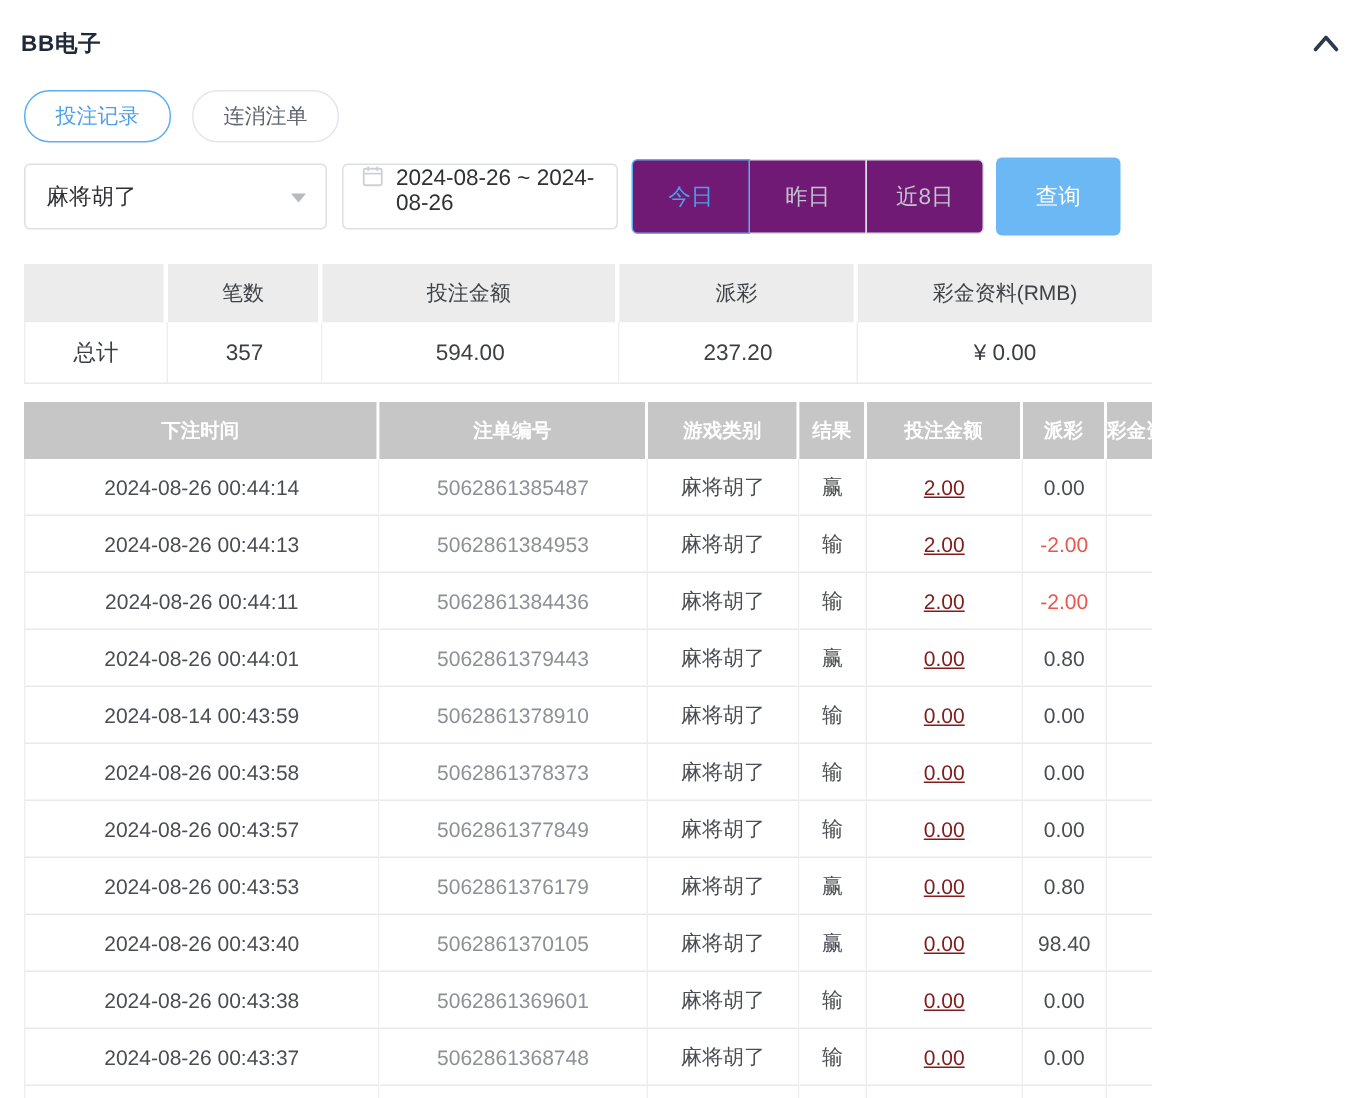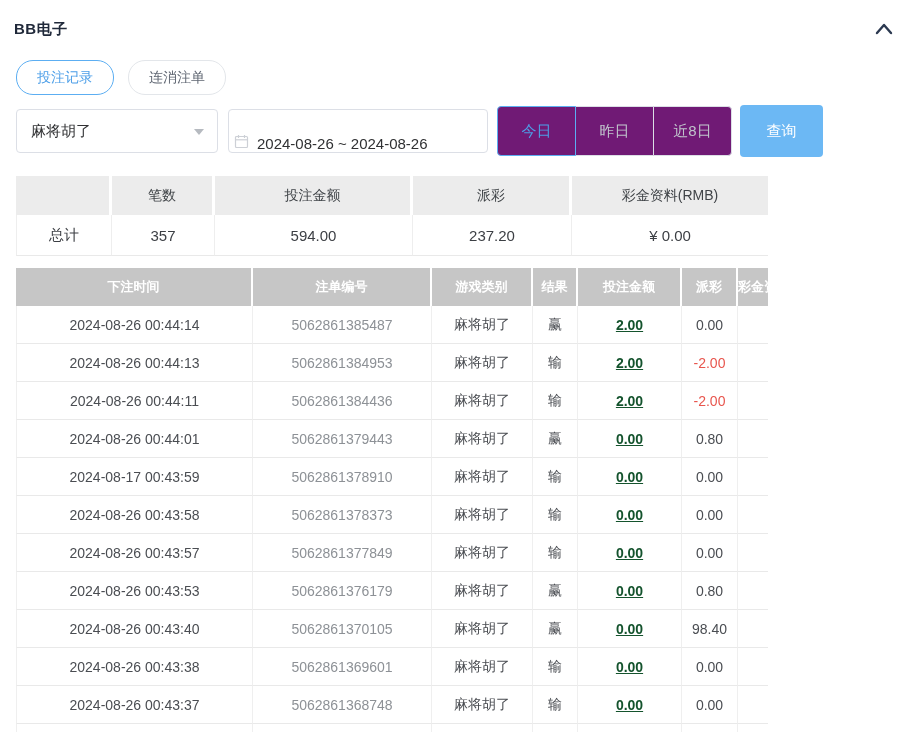--- a/index.html
+++ b/index.html
@@ -62,25 +62,25 @@
     cursor: pointer; background: #fff;
   }
   .select-caret {
     position: absolute; right: 13px; top: 19px;
     width: 0; height: 0;
     border-left: 5px solid transparent;
     border-right: 5px solid transparent;
     border-top: 6px solid #b6bac0;
   }
   .date-box {
-    width: 260px; height: 44px;
+    width: 184px; height: 44px;
     margin-left: 10px;
     border: 1px solid #dcdfe6; border-radius: 4px;
-    display: flex; align-items: flex-end; gap: 8px;
-    padding: 0 5px;
+    display: flex; align-items: flex-start; gap: 8px;
+    padding: 0 12px;
     font-size: 15px; color: #303133;
     cursor: pointer; background: #fff;
   }
   .btn-group { display: flex; margin-left: 9px; }
   .btn-group button {
     width: 79px; height: 50px;
     background: #701a75;
     border: 1px solid #dcdfe6;
     color: #c0c4cc;
     font-size: 15px;
@@ -142,23 +142,22 @@
     font-size: 14px;
     color: #4a4d52;
     background: #fff;
     border-bottom: 1px solid #e9e9e9;
     border-right: 1px solid #efefef;
   }
   .records-table td:first-child { border-left: 1px solid #efefef; }
   .records-table td:last-child { border-right: none; }
   .records-table td[data-field="order_id"] { color: #8d9196; }
   .records-table td a {
-    color: #14532d;
+    color: #7f1d1d;
     text-decoration: underline;
-    font-weight: bold;
   }
   .records-table td.neg { color: #e8564e; }
 </style>
 </head>
 <body>
 
 <div class="page">
 
   <div class="panel-header">
     <div class="page-title">BB电子</div>
@@ -280,21 +279,21 @@
         <tr>
     <td data-field="time">2024-08-26 00:44:01</td>
     <td data-field="order_id">5062861379443</td>
     <td data-field="game">麻将胡了</td>
     <td data-field="result">赢</td>
     <td data-field="bet"><a href="#">0.00</a></td>
     <td data-field="payout">0.80</td>
     <td data-field="jackpot"></td>
   </tr>
         <tr>
-    <td data-field="time">2024-08-17 00:43:59</td>
+    <td data-field="time">2024-08-14 00:43:59</td>
     <td data-field="order_id">5062861378910</td>
     <td data-field="game">麻将胡了</td>
     <td data-field="result">输</td>
     <td data-field="bet"><a href="#">0.00</a></td>
     <td data-field="payout">0.00</td>
     <td data-field="jackpot"></td>
   </tr>
         <tr>
     <td data-field="time">2024-08-26 00:43:58</td>
     <td data-field="order_id">5062861378373</td>

